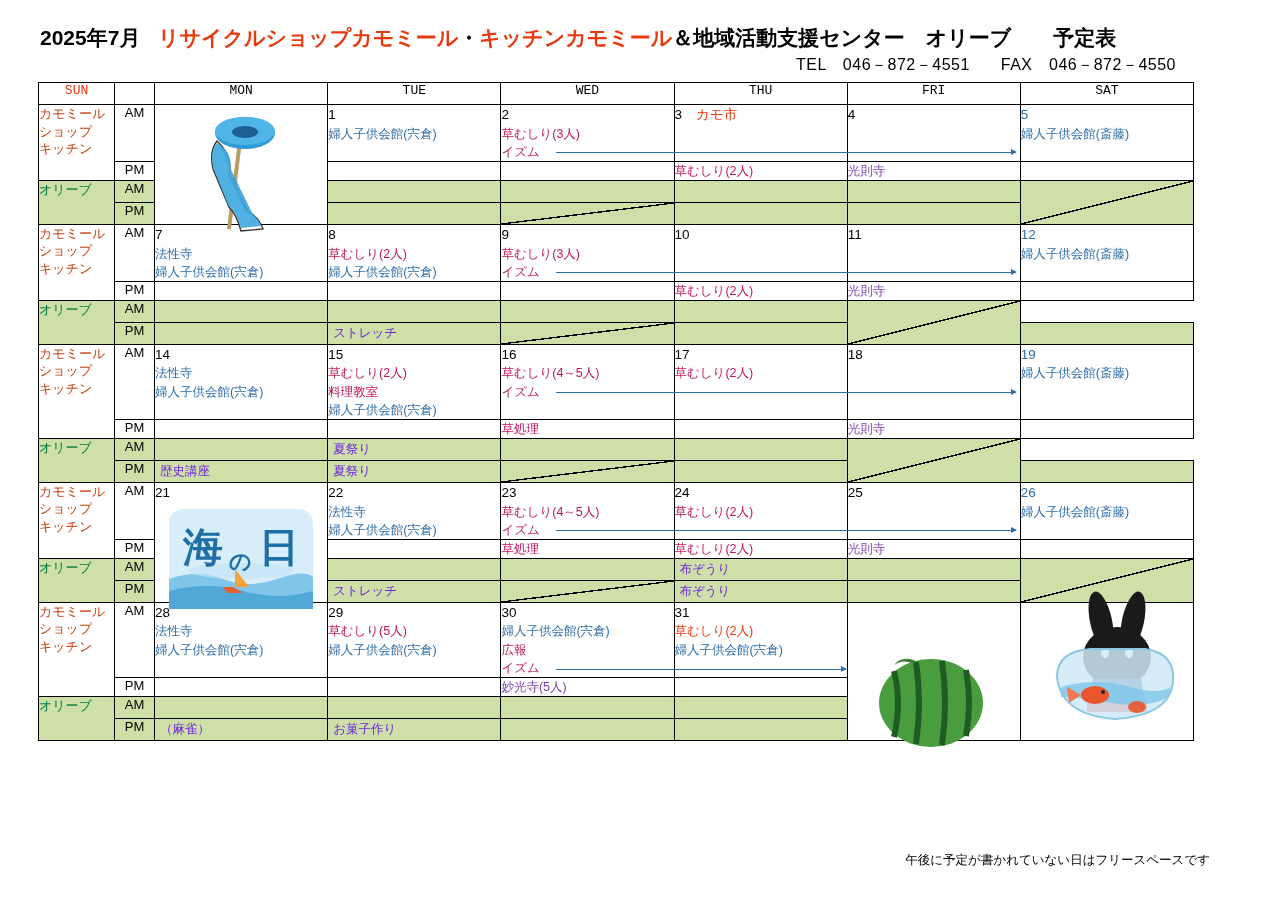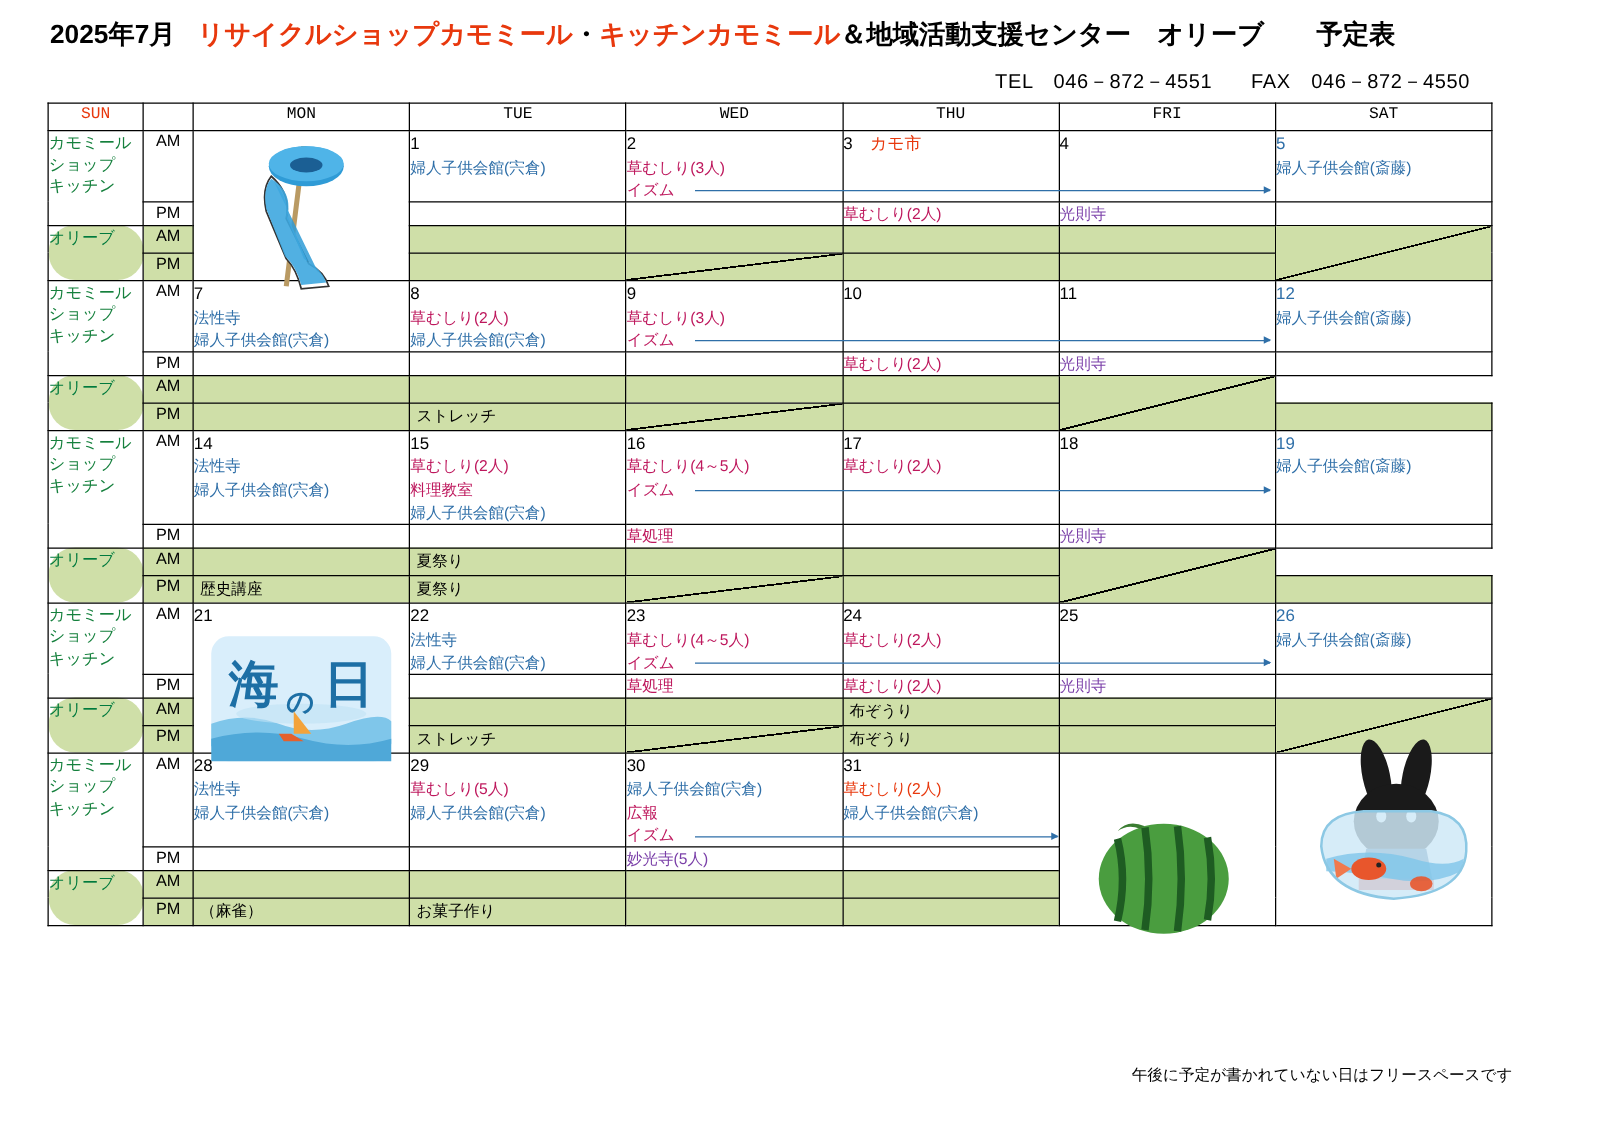--- a/index.html
+++ b/index.html
@@ -9,21 +9,21 @@
     height: 905px;
     background: #ffffff;
     font-family: "Liberation Sans", sans-serif;
     color: #000000;
   }
   .page { position: relative; width: 1280px; height: 905px; padding: 0; }
 
   
   .title-row {
     position: absolute;
-    left: 40px; top: 13px;
+    left: 40px; top: 24px;
     font-size: 21px;
     font-weight: bold;
     white-space: nowrap;
   }
   .title-row .date { color: #000; }
   .title-row .red { color: #e8380d; }
   .title-row .blk { color: #000; }
   .contact-row {
     position: absolute;
     right: 104px; top: 55px;
@@ -57,30 +57,29 @@
     height: 22px;
     vertical-align: middle;
     font-size: 13px;
     font-family: Liberation Mono, monospace;
   }
   .hdr .sun { color: #e8380d; }
 
   .lbl {
     font-size: 11.5px;
     line-height: 1.35;
-    color: #15803d;
+    color: #c2410c;
     padding: 4px 0 0 4px;
     white-space: nowrap;
   }
   .lbl-olive {
     font-size: 12px;
     color: #007a3d;
     padding-left: 4px;
     vertical-align: middle;
-    border-radius: 21px;
   }
   .ampm {
     text-align: center;
     vertical-align: middle;
     font-size: 12.5px;
   }
   .daycell {
     position: relative;
     padding: 2px 4px 2px 5px;
     line-height: 1.45;
@@ -91,21 +90,21 @@
   .ev { display: block; font-size: 12.5px; line-height: 1.45; white-space: nowrap; }
   .ev.blue { color: #2f6fa8; }
   .ev.purple { color: #7a3fa8; }
   .ev.red { color: #e8380d; }
   .ev.black { color: #be185d; }
 
   .olive-row td { background: #cfdfa8; height: 22px; }
   .olive-row td.lbl-olive { background: #cfdfa8; }
   .olive-ev {
     font-size: 12.5px;
-    color: #000000;
+    color: #6d28d9;
     padding: 2px 0 0 5px;
     display: block;
     white-space: nowrap;
   }
 
   
   .diag { position: relative; }
   .diag::after {
     content: "";
     position: absolute;

